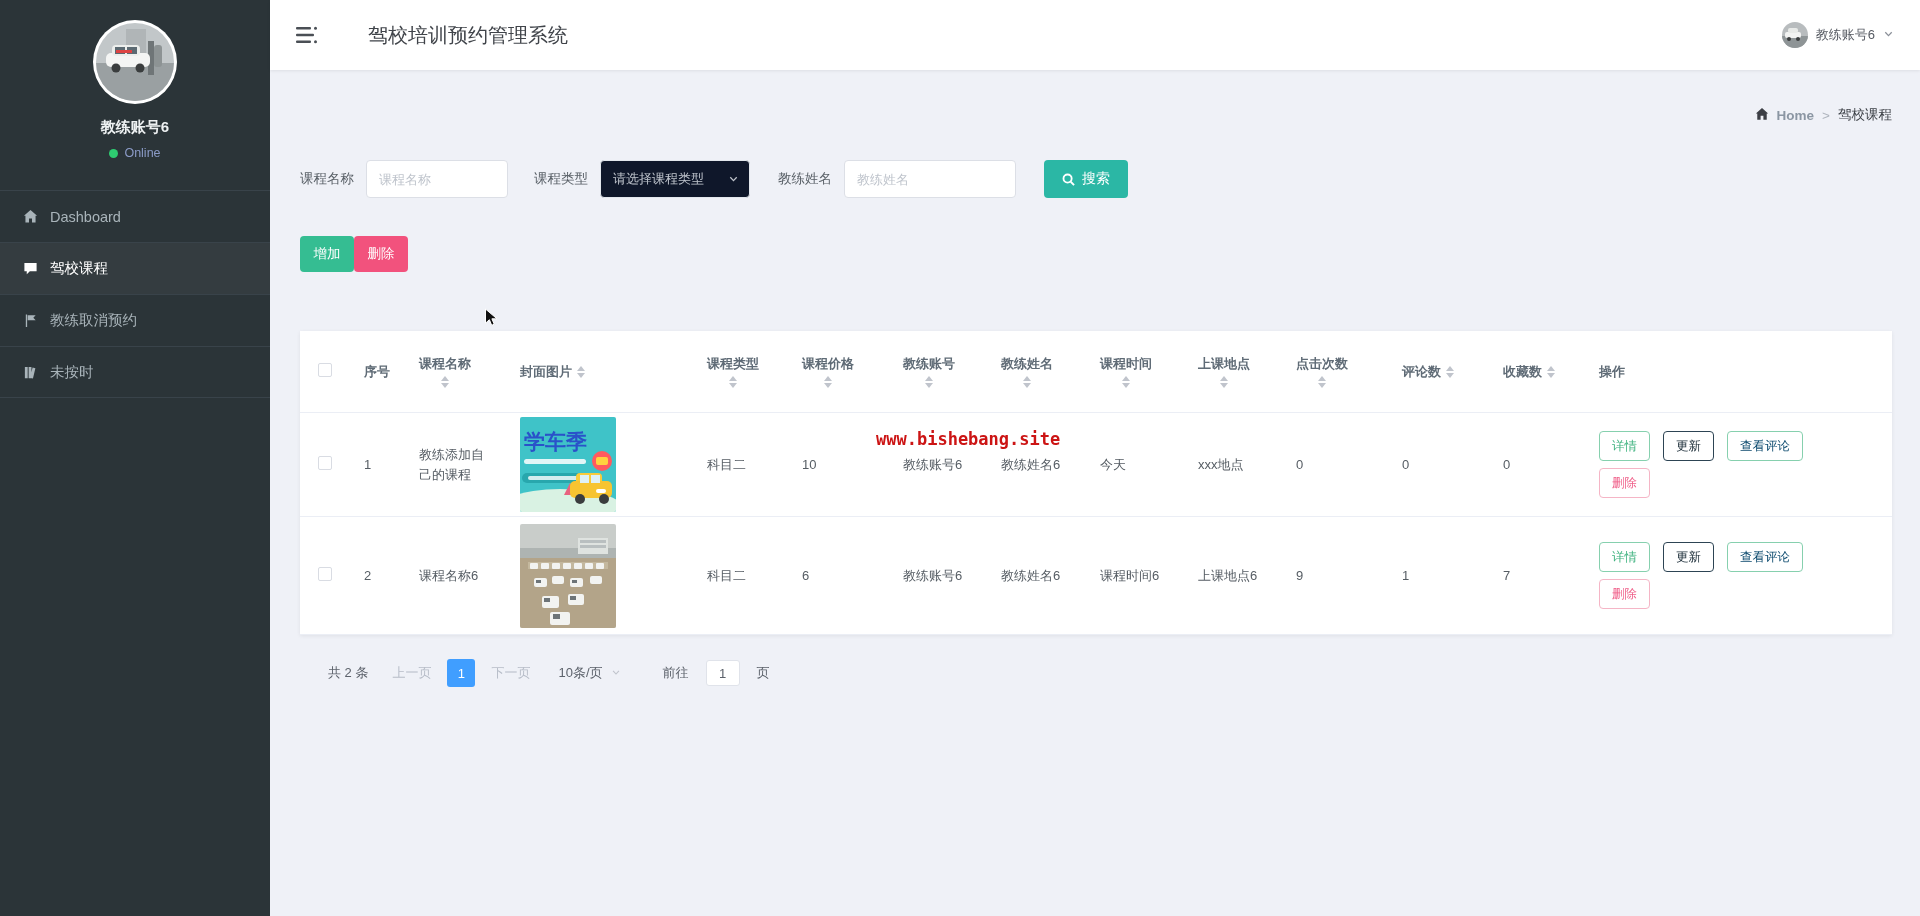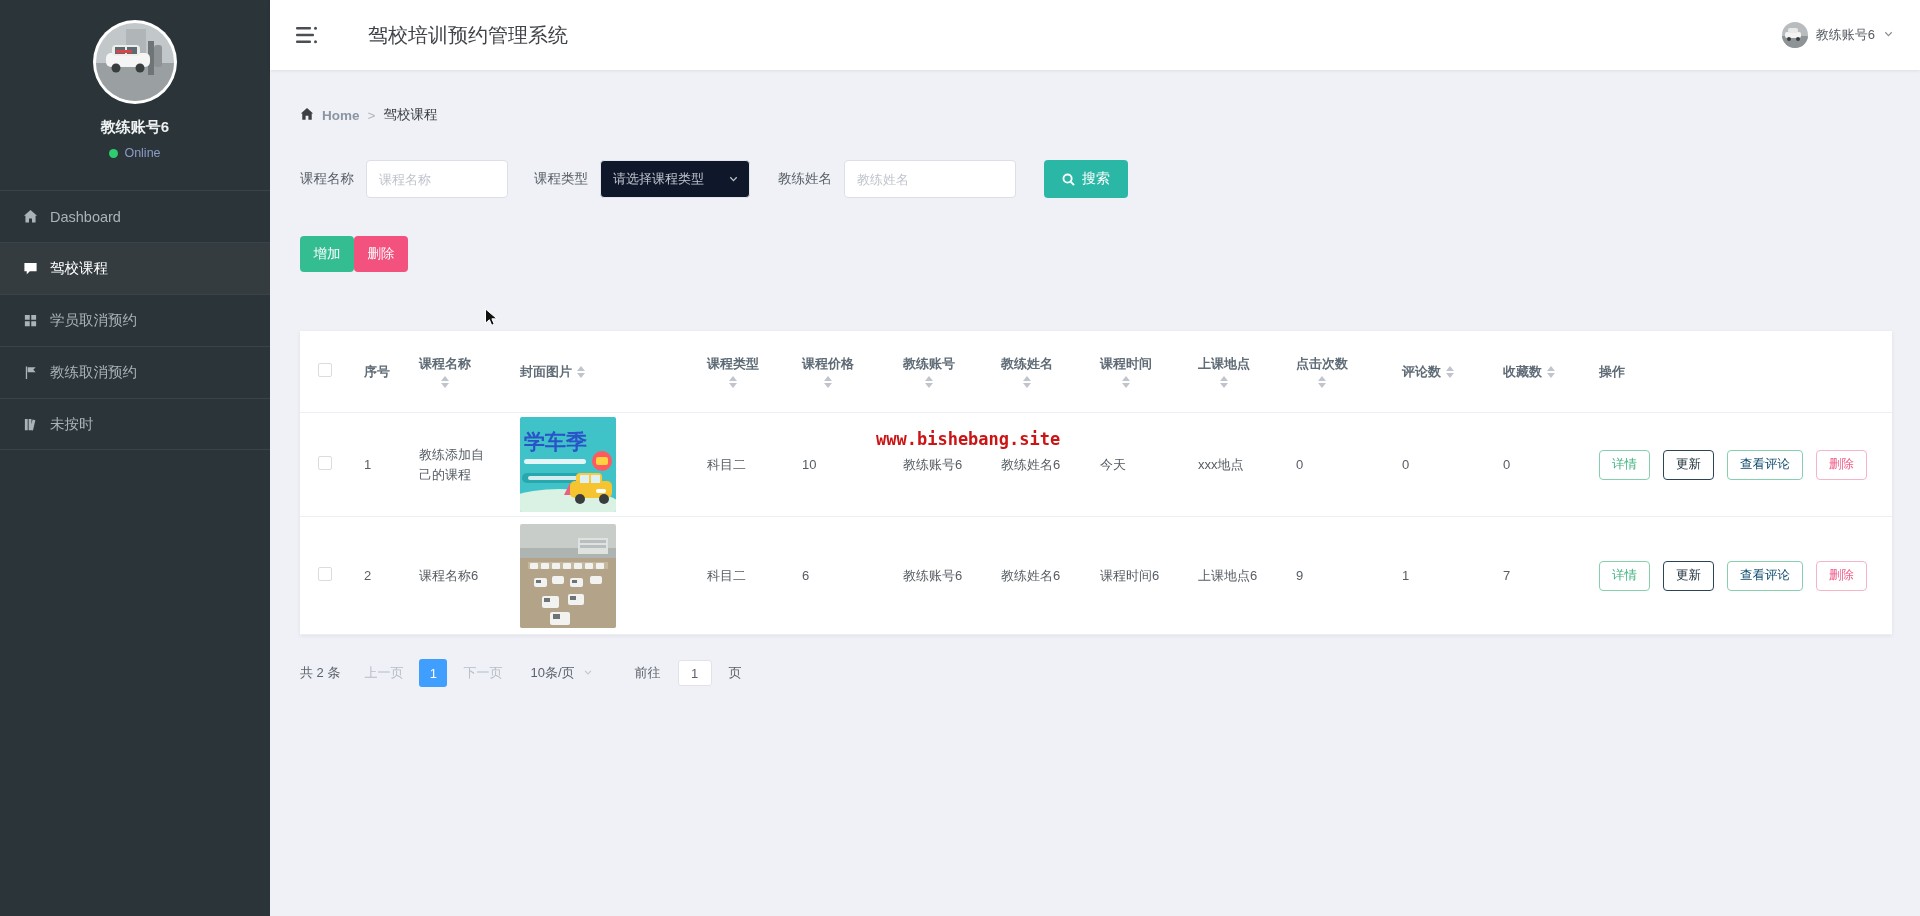--- a/index.html
+++ b/index.html
@@ -31,21 +31,21 @@
   .hamburger svg { width:24px; height:20px; }
   .app-title { margin-left:48px; font-size:20px; color:#40444a; }
   .topbar-user { margin-left:auto; display:flex; align-items:center; gap:8px; cursor:pointer; }
   .mini-avatar { width:26px; height:26px; border-radius:50%; overflow:hidden; display:inline-block; }
   .mini-avatar svg { width:26px; height:26px; display:block; }
   .topbar-user .uname { font-size:13px; color:#565a62; }
   .topbar-user .uchev svg { width:11px; height:11px; fill:#8a8f98; }
 
   
   .content { flex:1; background:#eff1f7; padding:0 28px 0 30px; position:relative; }
-  .breadcrumb { margin-top:36px; display:flex; align-items:center; gap:8px; font-size:13.5px; }
+  .breadcrumb { margin-top:36px; display:flex; justify-content:flex-end; align-items:center; gap:8px; font-size:13.5px; }
   .breadcrumb .home-ic svg { width:14px; height:14px; fill:#3c3f45; }
   .breadcrumb .bc-home { color:#8b96a3; font-weight:bold; cursor:pointer; }
   .breadcrumb .bc-sep { color:#aeb4bd; }
   .breadcrumb .bc-cur { color:#3b3f45; }
 
   .search-row { margin-top:36px; display:flex; align-items:center; }
   .f-label { font-size:13.5px; color:#585f66; margin-right:12px; white-space:nowrap; }
   .txt-input { height:38px; border:1px solid #dcdfe6; border-radius:4px; background:#fff; padding:0 12px; font-size:13px; color:#333; outline:none; font-family:inherit; }
   .txt-input::placeholder { color:#bfc4cc; }
   .in1 { width:142px; margin-right:26px; }
@@ -72,31 +72,31 @@
   .cb-cell { padding-left:18px; }
   .checkbox { width:14px; height:14px; border:1px solid #d9dce3; border-radius:2px; background:#fff; display:inline-block; cursor:pointer; }
   .th-stack { display:inline-flex; flex-direction:column; align-items:center; gap:3px; }
   .th-inline { display:inline-flex; flex-direction:row; align-items:center; gap:5px; }
   .caret { display:inline-flex; flex-direction:column; gap:2px; }
   .caret i { display:block; width:0; height:0; border-left:4px solid transparent; border-right:4px solid transparent; }
   .caret .up { border-bottom:5px solid #c0c4cc; }
   .caret .dn { border-top:5px solid #c0c4cc; }
   .name-cell { padding-right:16px; line-height:20px; }
   .cover { display:block; border-radius:2px; }
-  .ops { display:flex; gap:13px; padding-left:14px; }
+  .ops { display:flex; flex-direction:column; gap:7px; padding-left:14px; }
   .ops-line { display:flex; gap:13px; }
   .obtn { height:30px; border-radius:4px; background:#fff; font-size:12.5px; cursor:pointer; font-family:inherit; padding:0 12px; }
   .obtn.detail { border:1px solid #86d0ae; color:#3eb27f; }
   .obtn.update { border:1px solid #2d4454; color:#23343f; }
   .obtn.viewc  { border:1px solid #86d0ae; color:#0c4a6e; }
   .obtn.remove { border:1px solid #f5b5c6; color:#f0608a; }
 
   
   .pagination { margin-top:24px; display:flex; align-items:center; font-size:13px; color:#5c626b; }
-  .pg-total { margin-right:24px; }
+  .pg-total { margin-right:24px;margin-left:28px; }
   .pg-prev, .pg-next { color:#b7bdc8; cursor:default; }
   .pg-prev { margin-right:16px; }
   .pg-next { margin-left:16px; }
   .pg-page { width:28px; height:28px; background:#409eff; color:#fff; border-radius:3px; display:flex; align-items:center; justify-content:center; font-size:13px; cursor:pointer; }
   .pg-size { margin-left:28px; display:flex; align-items:center; gap:8px; cursor:pointer; }
   .pg-size svg { width:10px; height:10px; fill:#c0c4cc; }
   .pg-goto { margin-left:42px; display:flex; align-items:center; gap:17px; }
   .pg-jumper { width:34px; height:26px; border:1px solid #e0e3ea; border-radius:3px; background:#fff; text-align:center; font-size:13px; color:#5c626b; display:flex; align-items:center; justify-content:center; }
 
   
@@ -141,28 +141,20 @@
         </span>
         <span class="mi-label">Dashboard</span>
       </div>
       <div class="menu-item active">
         <span class="mi-icon">
           <svg viewBox="0 0 16 16">
               <path d="M1.5 2h13v9h-7.2L4 14.2V11H1.5Z"></path>
             </svg>
         </span>
         <span class="mi-label">驾校课程</span>
-      </div>
-      <div class="menu-item">
-        <span class="mi-icon">
-          <svg viewBox="0 0 16 16">
-              <path d="M2 2h5.2v5.2H2Zm6.8 0H14v5.2H8.8ZM2 8.8h5.2V14H2Zm6.8 0H14V14H8.8Z"></path>
-            </svg>
-        </span>
-        <span class="mi-label">学员取消预约</span>
       </div>
       <div class="menu-item">
         <span class="mi-icon">
           <svg viewBox="0 0 16 16">
               <path d="M3 1.5h1.4V15H3Zm2 .8h8.5L11 5l2.5 2.7H5Z"></path>
             </svg>
         </span>
         <span class="mi-label">教练取消预约</span>
       </div>
       <div class="menu-item">

